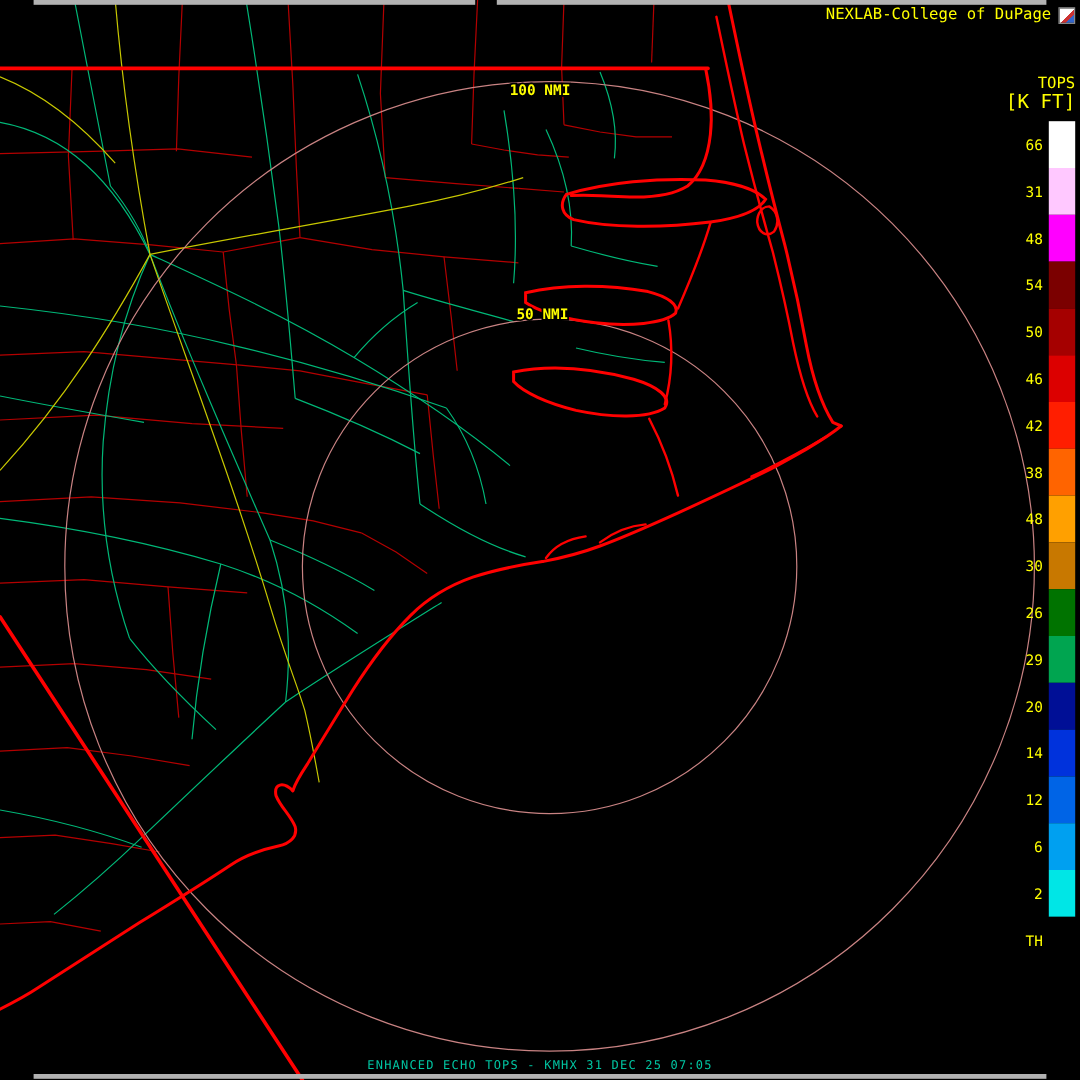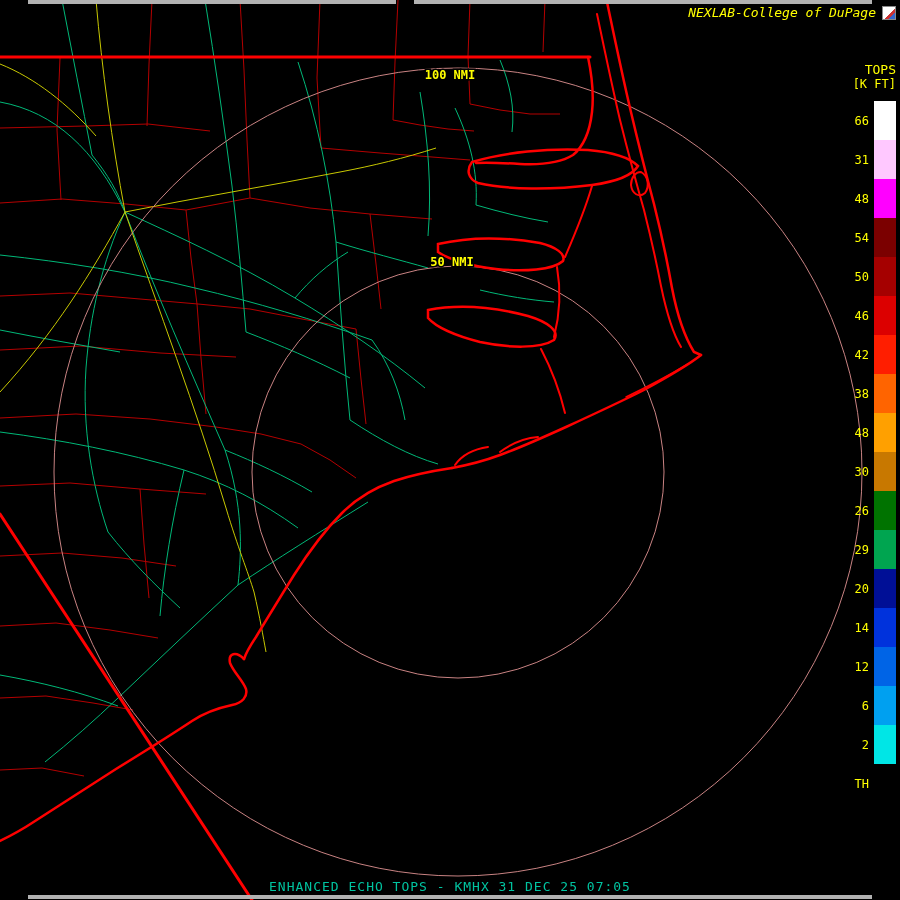--- a/index.html
+++ b/index.html
@@ -7,37 +7,37 @@
     position:relative;width:900px;height:900px;background:#000;overflow:hidden;
     font-family:"DejaVu Sans Mono","Liberation Mono",monospace;
   }
   .map-svg{position:absolute;left:0;top:0;}
   .bar{position:absolute;height:4px;background:#b2b2b2;}
   .bar.top-left{top:0;left:28px;width:368px;}
   .bar.top-right{top:0;left:414px;width:458px;}
   .bar.bottom{bottom:1px;left:28px;width:844px;}
   .header{
     position:absolute;top:6px;right:4px;display:flex;align-items:flex-start;gap:6px;
-    color:#ffff00;font-size:13px;line-height:14px;font-style:italic;
+    color:#ffff00;font-size:13px;line-height:14px;
   }
   .logo{
     width:12px;height:12px;display:inline-block;
     background:linear-gradient(135deg,#ffffff 55%,#cc3333 55%,#cc3333 72%,#3366cc 72%);
     border:1px solid #888;
   }
   .legend{position:absolute;top:62px;right:4px;text-align:right;color:#ffff00;}
   .legend-title{font-size:13px;line-height:15px;}
-  .legend-units{font-size:12px;line-height:15px;}
+  .legend-units{font-size:16px;line-height:15px;}
   .legend-bar{margin-top:9px;display:flex;flex-direction:column;align-items:flex-end;}
   .lrow{display:flex;align-items:center;justify-content:flex-end;height:39px;}
   .llabel{font-size:12px;color:#ffff00;padding-right:5px;min-width:26px;text-align:right;}
   .lswatch{width:22px;height:39px;display:inline-block;}
   .status{
     position:absolute;bottom:6px;left:0;width:100%;text-align:center;
-    color:#00c3a0;font-size:13px;letter-spacing:1px;
+    color:#00c3a0;font-size:10px;letter-spacing:1px;
   }
 </style>
 </head>
 <body>
 
 <div class="stage">
 
   <svg class="map-svg" width="900" height="900" viewBox="0 0 900 900">
 
     <g stroke="#b40000" stroke-width="1" fill="none">

